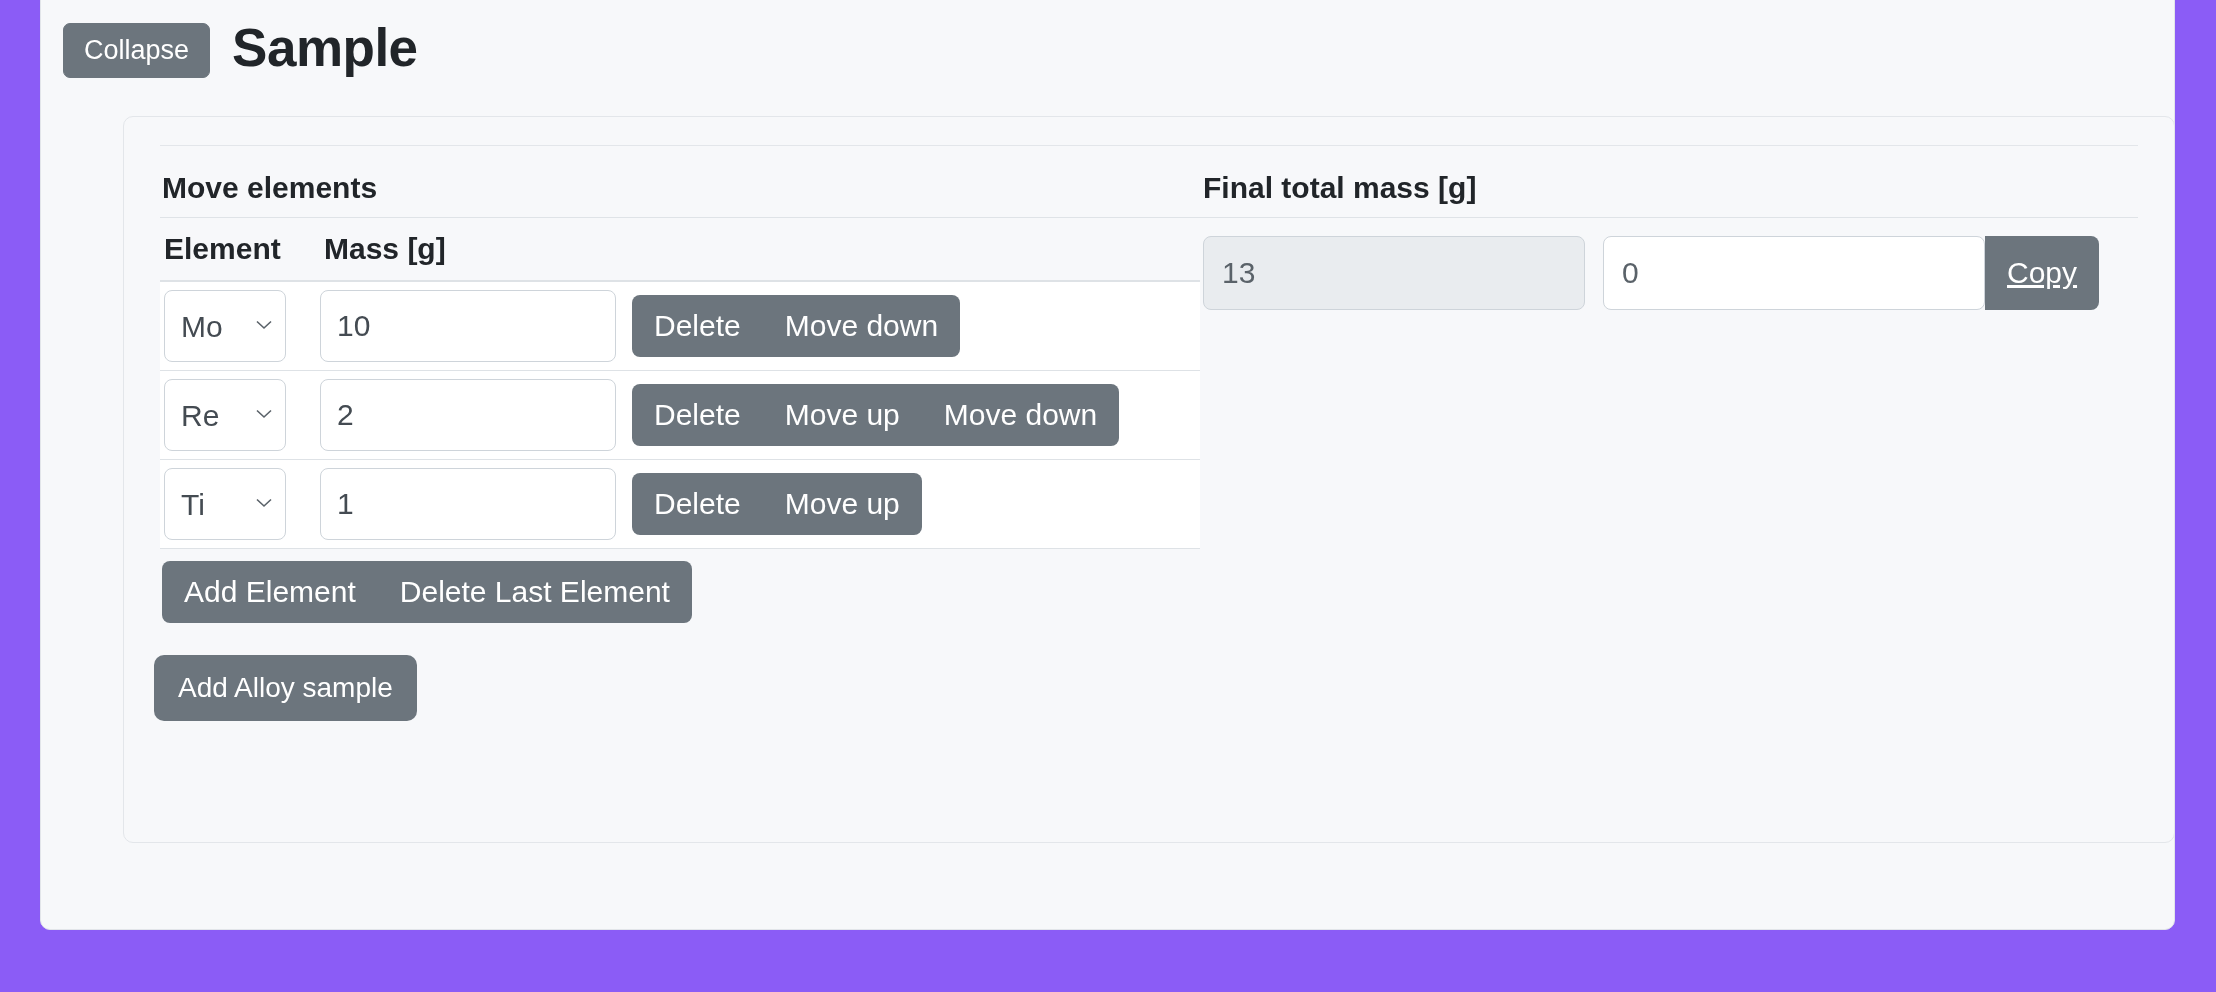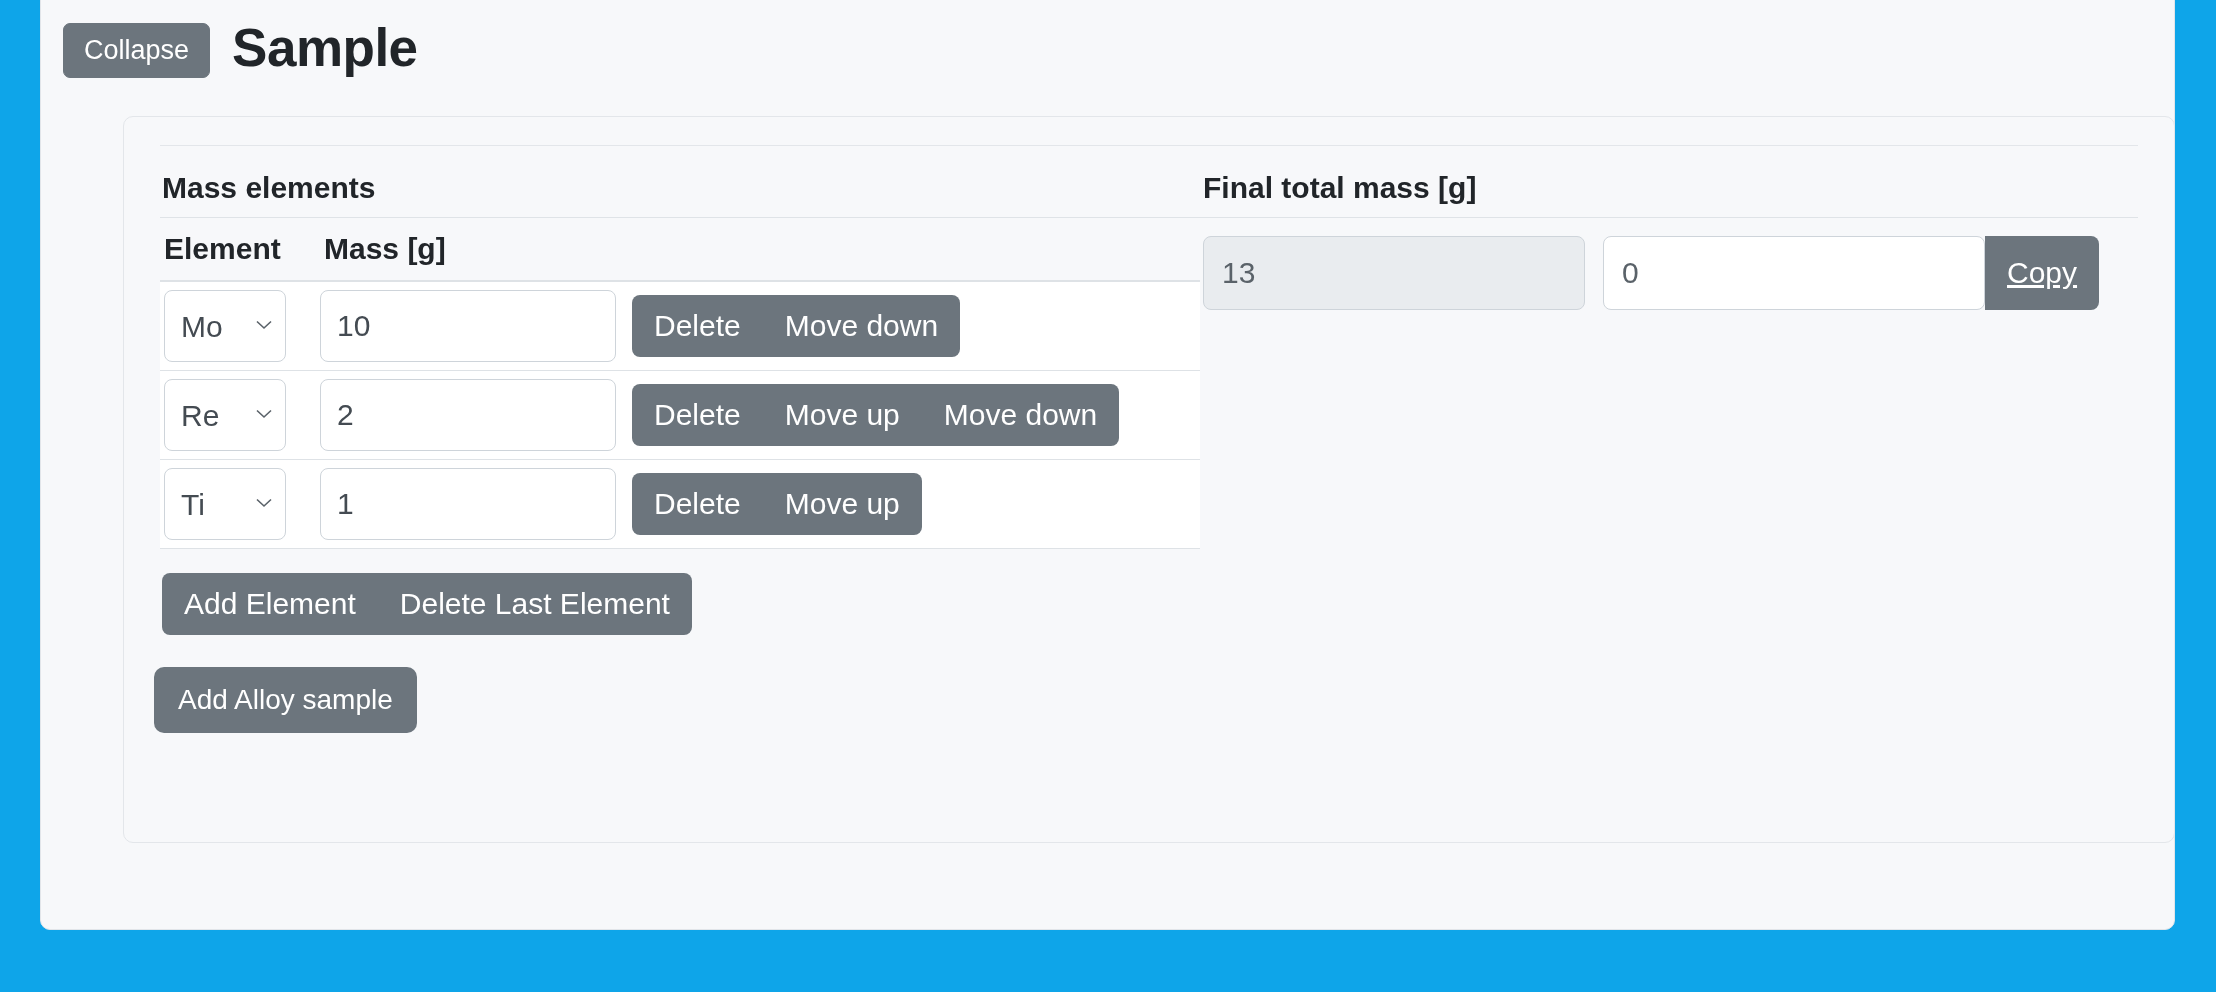--- a/index.html
+++ b/index.html
@@ -10,21 +10,21 @@
     height: 992px;
     background: #f7f8fa;
     font-family: "Liberation Sans", sans-serif;
     overflow: hidden;
   }
 
   .page {
     position: relative;
     width: 2216px;
     height: 992px;
-    background: #0ea5e9;
+    background: #8b5cf6;
   }
 
   
   .outer-card {
     position: absolute;
     left: 40px;
     top: -10px;
     width: 2135px;
     height: 940px;
     border: 1px solid #e2e5e9;
@@ -213,21 +213,21 @@
     font-family: "Liberation Sans", sans-serif;
     font-size: 30px;
     line-height: 1;
     padding: 16px 22px;
     cursor: pointer;
     white-space: nowrap;
   }
 
   
   .bottom-btns {
-    margin-top: 24px;
+    margin-top: 12px;
     margin-left: 2px;
   }
   .add-alloy-wrap {
     margin-top: 32px;
     margin-left: -6px;
   }
   .btn-alloy {
     background: #6c757d;
     color: #ffffff;
     border: none;
@@ -290,21 +290,21 @@
 
     <div class="card-header">
       <button class="collapse-btn">Collapse</button>
       <h1 class="sample-title">Sample</h1>
     </div>
 
     <div class="inner-card">
       <div class="inner-pad">
 
         <div class="section-head">
-          <div class="sh-alloy">Mass elements</div>
+          <div class="sh-alloy">Move elements</div>
           <div class="sh-final">Final total mass [g]</div>
         </div>
 
         <div class="body-row">
 
           <div class="left-col">
             <table class="elements">
               <colgroup>
                 <col class="col-el">
                 <col class="col-mass">

